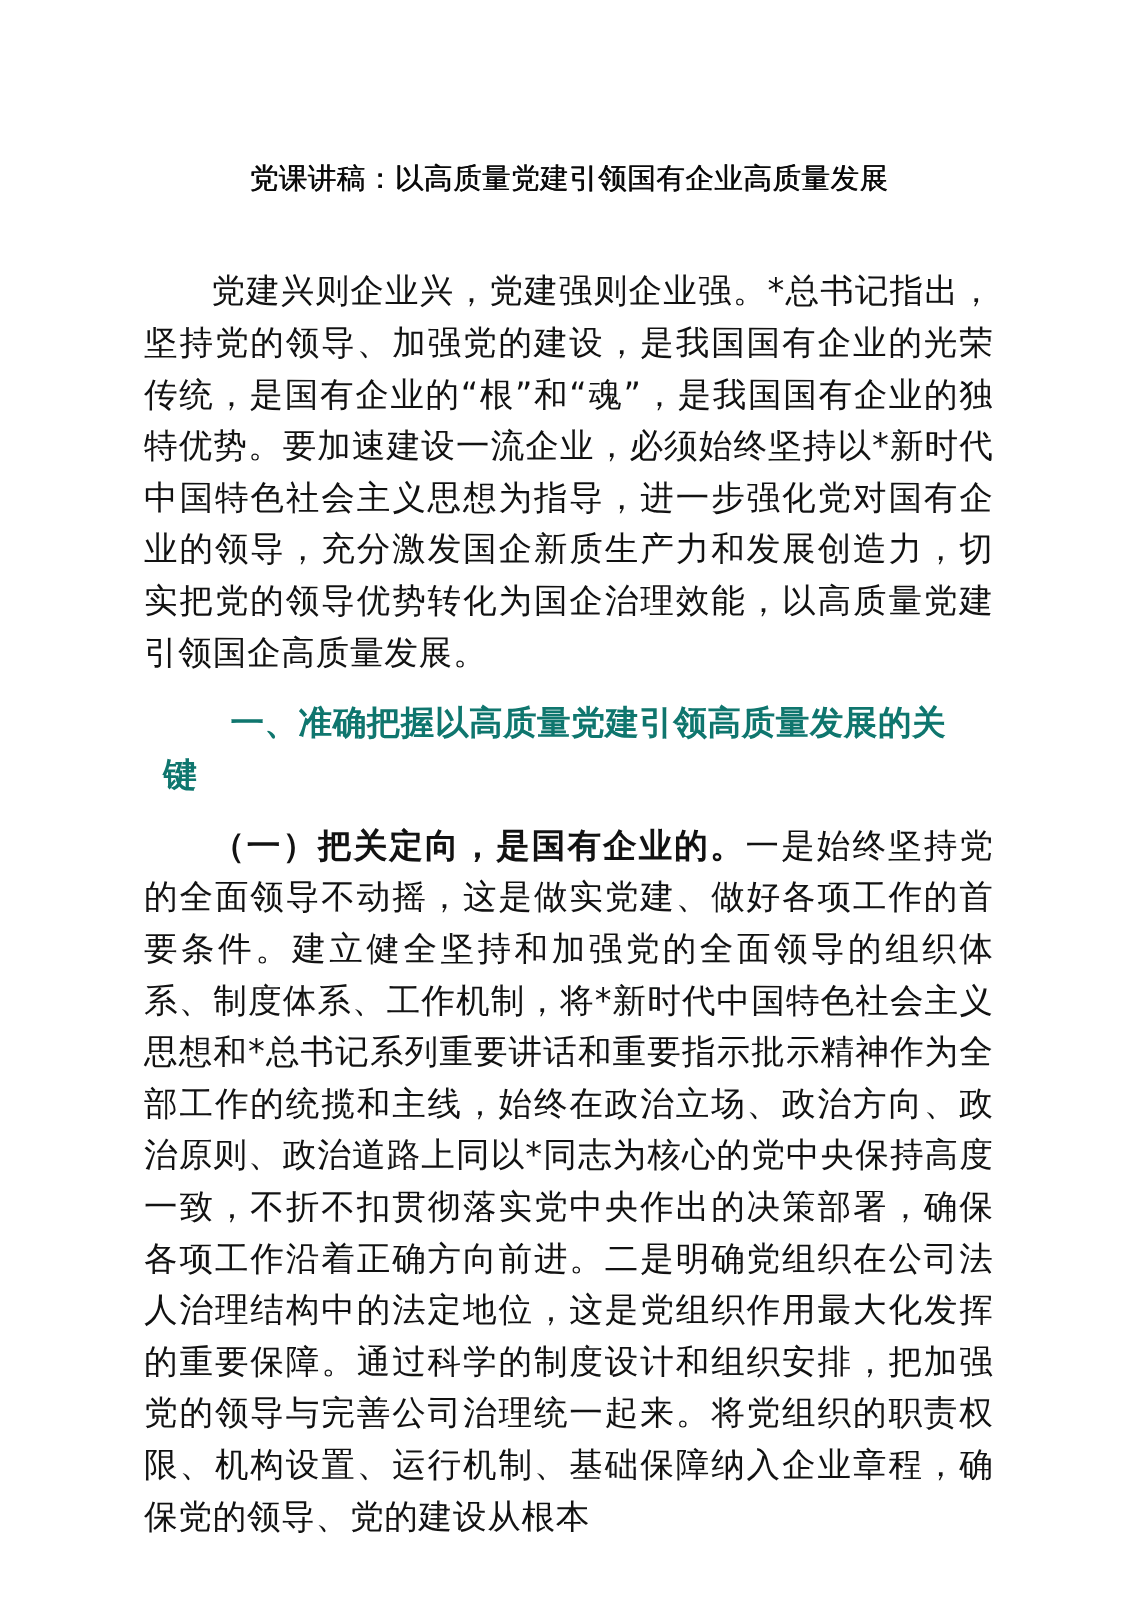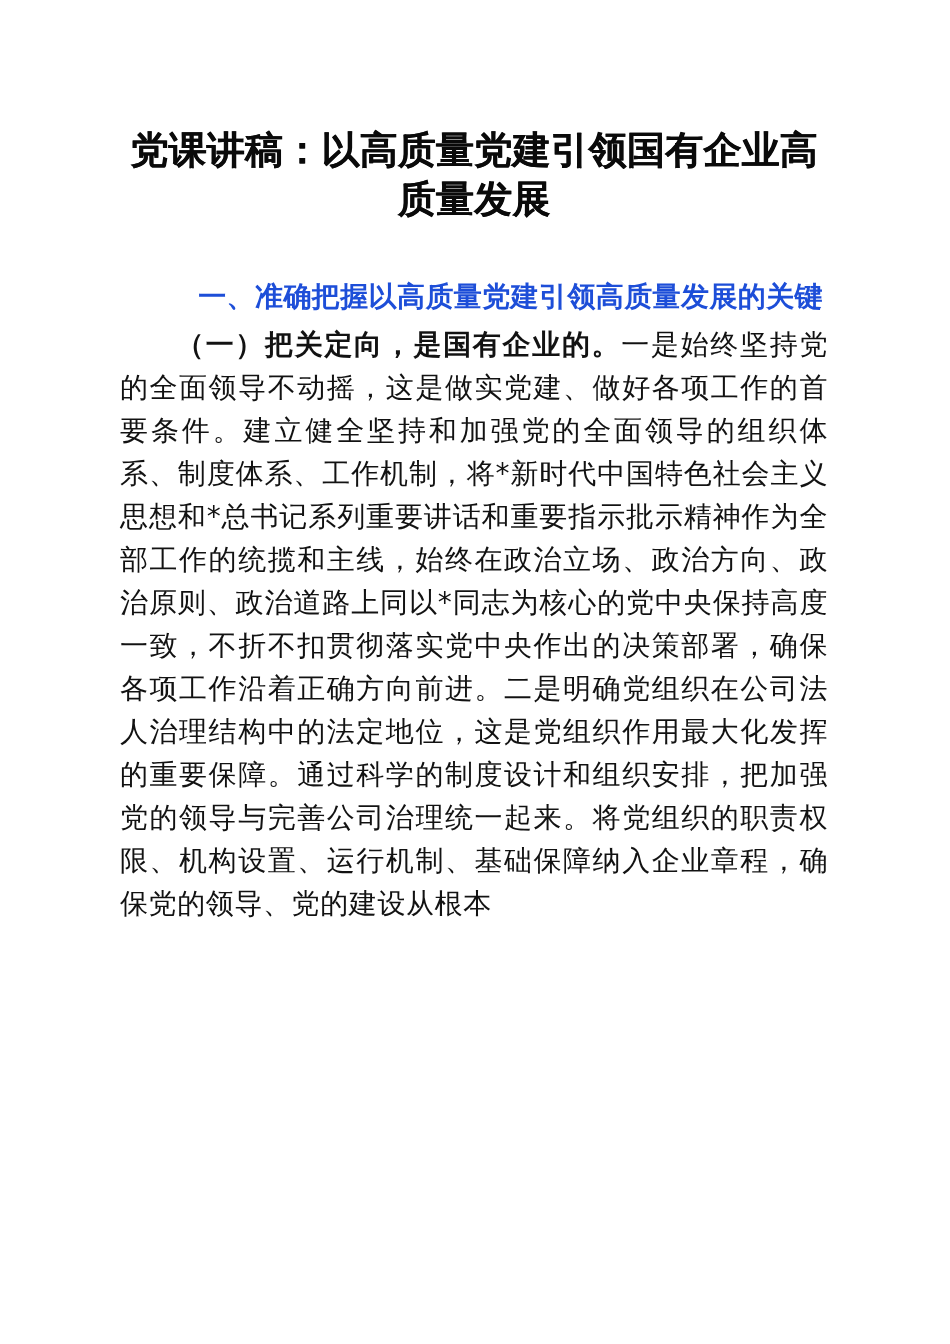--- a/index.html
+++ b/index.html
@@ -24,22 +24,22 @@
     width: 950px;
     height: 1344px;
     background: #ffffff;
     box-sizing: border-box;
     padding: 126px 122px 0 120px;
   }
 
   
   .doc-title {
     font-family: "Liberation Serif", "DejaVu Serif", serif;
-    font-weight: 700;
-    font-size: 38px;
+    font-weight: 400;
+    font-size: 24px;
     line-height: 49px;
     text-align: center;
     letter-spacing: 0.2px;
     margin: 0 0 0 0;
     color: #0a0a0a;
     text-shadow: 0.5px 0 0 currentColor;
   }
 
   
   .body-para {
@@ -59,39 +59,39 @@
     height: 46px;
   }
 
   
   .h1-sec {
     font-family: "Liberation Sans", "DejaVu Sans", sans-serif;
     font-weight: 700;
     font-size: 28px;
     line-height: 43px;
     text-indent: 56px;
-    margin: 5px;
-    color: #1d4ed8;
+    margin: 16px;
+    color: #0f766e;
     letter-spacing: 0.4px;
-    text-align: right;
   }
 
   
   .lead-bold {
     font-weight: 700;
     letter-spacing: 0.6px;
   }
 </style>
 </head>
 <body>
 
 <div class="page">
 
   <h1 class="doc-title">党课讲稿：以高质量党建引领国有企业高质量发展</h1>
 
   <div class="spacer-after-title"></div>
 
+  <p class="body-para">党建兴则企业兴，党建强则企业强。*总书记指出，坚持党的领导、加强党的建设，是我国国有企业的光荣传统，是国有企业的“根”和“魂”，是我国国有企业的独特优势。要加速建设一流企业，必须始终坚持以*新时代中国特色社会主义思想为指导，进一步强化党对国有企业的领导，充分激发国企新质生产力和发展创造力，切实把党的领导优势转化为国企治理效能，以高质量党建引领国企高质量发展。</p>
 
   <p class="h1-sec">一、准确把握以高质量党建引领高质量发展的关键</p>
 
   <p class="body-para"><span class="lead-bold">（一）把关定向，是国有企业的。</span><span>一是始终坚持党的全面领导不动摇，这是做实党建、做好各项工作的首要条件。建立健全坚持和加强党的全面领导的组织体系、制度体系、工作机制，将*新时代中国特色社会主义思想和*总书记系列重要讲话和重要指示批示精神作为全部工作的统揽和主线，始终在政治立场、政治方向、政治原则、政治道路上同以*同志为核心的党中央保持高度一致，不折不扣贯彻落实党中央作出的决策部署，确保各项工作沿着正确方向前进。二是明确党组织在公司法人治理结构中的法定地位，这是党组织作用最大化发挥的重要保障。通过科学的制度设计和组织安排，把加强党的领导与完善公司治理统一起来。将党组织的职责权限、机构设置、运行机制、基础保障纳入企业章程，确保党的领导、党的建设从根本</span></p>
 
 </div>
 
 </body></html>

